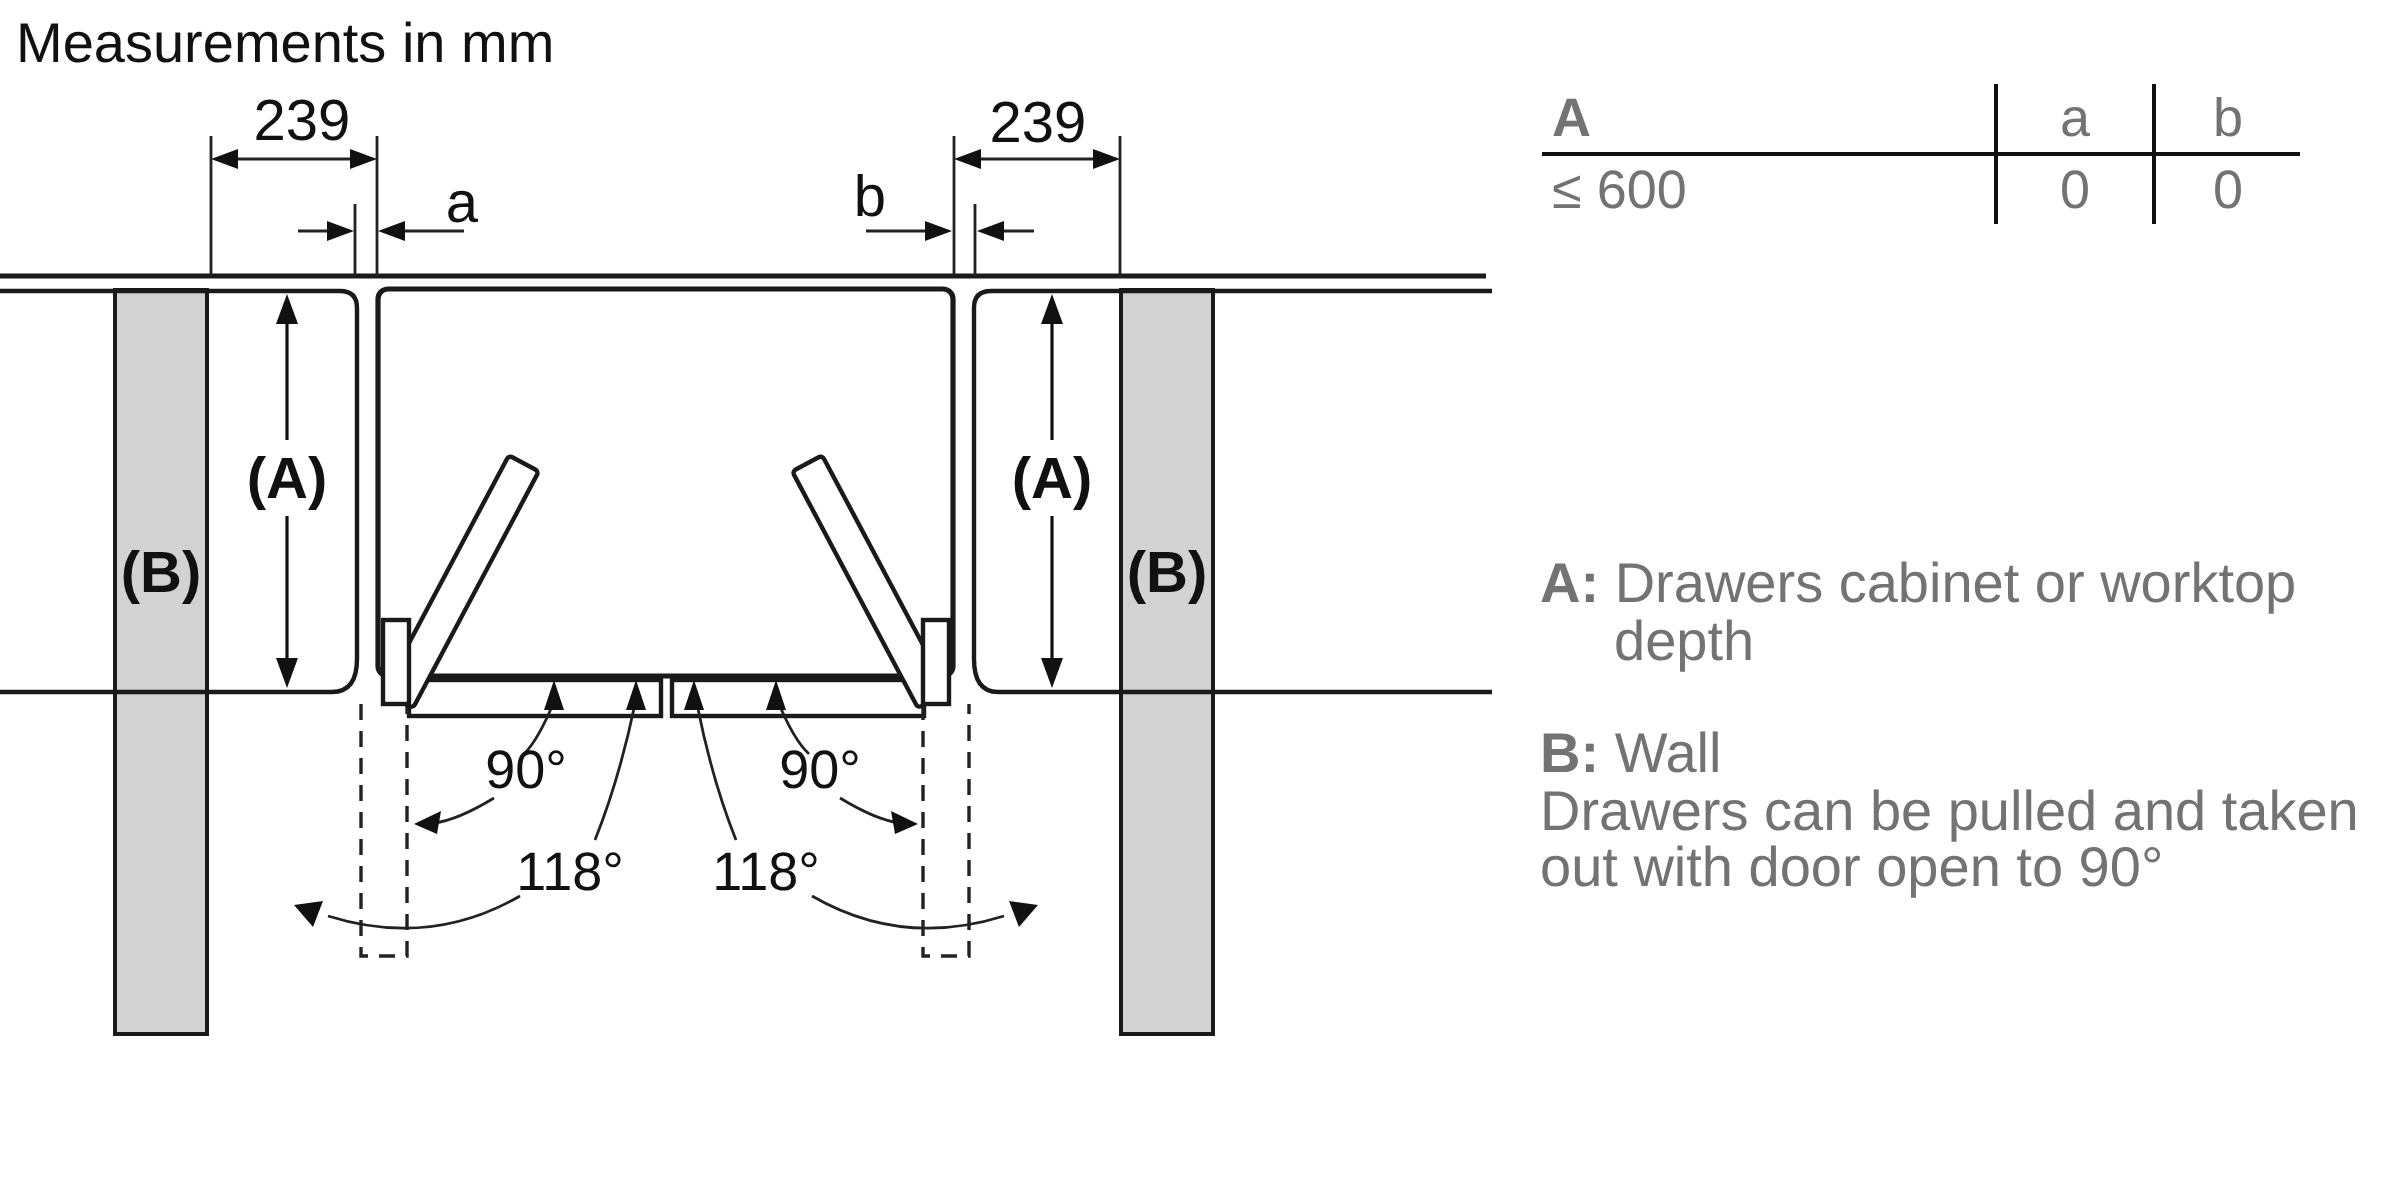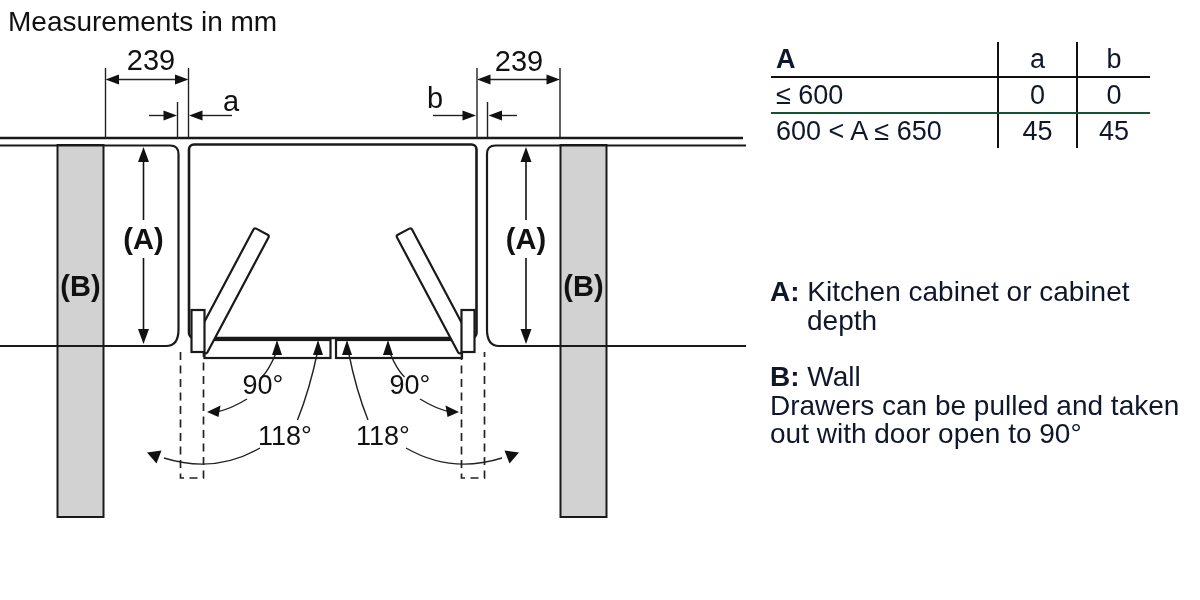--- a/index.html
+++ b/index.html
@@ -1,35 +1,35 @@
 <!DOCTYPE html>
 <html><head>
 <meta charset="utf-8">
 <style>
   html,body{margin:0;padding:0;background:#fff;}
   #stage{position:relative;width:1200px;height:588px;background:#ffffff;overflow:hidden;
-         font-family:"Liberation Sans",sans-serif;color:#0f172a;}
+         font-family:"Liberation Sans",sans-serif;color:#737373;}
   #diagram-svg{position:absolute;left:0;top:0;}
   svg text{font-family:"Liberation Sans",sans-serif;fill:#111;}
   .t-title{font-size:28px;}
   .t-dim{font-size:29px;}
   .t-angle{font-size:27px;}
   .t-big{font-size:29px;font-weight:bold;}
 
   
   .spec-table{position:absolute;left:771px;top:42px;border-collapse:collapse;table-layout:fixed;}
   .spec-table th,.spec-table td{font-size:27px;font-weight:normal;height:34px;padding:0;
       line-height:34px;white-space:nowrap;vertical-align:middle;}
   .spec-table .c-range{width:221px;text-align:left;padding-left:5px;}
   .spec-table .c-a{width:77px;text-align:center;}
   .spec-table .c-b{width:72px;text-align:center;}
   .spec-table thead th{border-bottom:2px solid #111;}
   .spec-table thead .c-range{font-weight:bold;}
   .spec-table .vline{border-left:2px solid #111;}
-  .spec-table tbody tr:not(:last-child) td{border-bottom:2px solid #14532d;margin-left:40px;}
+  .spec-table tbody tr:not(:last-child) td{border-bottom:2px solid #a21caf;margin-left:40px;}
 
   
   .legend{position:absolute;left:770px;width:440px;font-size:28px;line-height:28.5px;}
   .legend-a{top:278px;}
   .legend-b{top:363px;}
   .lg-label{font-weight:bold;}
   .lg-indent{padding-left:37px;}
 </style>
 </head>
 <body>
@@ -171,30 +171,25 @@
         <th class="c-a vline">a</th>
         <th class="c-b vline">b</th>
       </tr>
     </thead>
     <tbody>
       <tr>
         <td class="c-range">≤ 600</td>
         <td class="c-a vline">0</td>
         <td class="c-b vline">0</td>
       </tr>
-      <tr>
-        <td class="c-range">600 &lt; A ≤ 650</td>
-        <td class="c-a vline">45</td>
-        <td class="c-b vline">45</td>
-      </tr>
     </tbody>
   </table>
 
   <div class="legend legend-a" style="top:278px;">
-    <div class="lg-line"><span class="lg-label">A:</span> <span>Kitchen cabinet or cabinet</span></div>
+    <div class="lg-line"><span class="lg-label">A:</span> <span>Drawers cabinet or worktop</span></div>
     <div class="lg-line lg-indent">depth</div>
   </div>
   <div class="legend legend-b" style="top:363px;">
     <div class="lg-line"><span class="lg-label">B:</span> <span>Wall</span></div>
     <div class="lg-line">Drawers can be pulled and taken</div>
     <div class="lg-line">out with door open to 90°</div>
   </div>
 
 </div>
 

